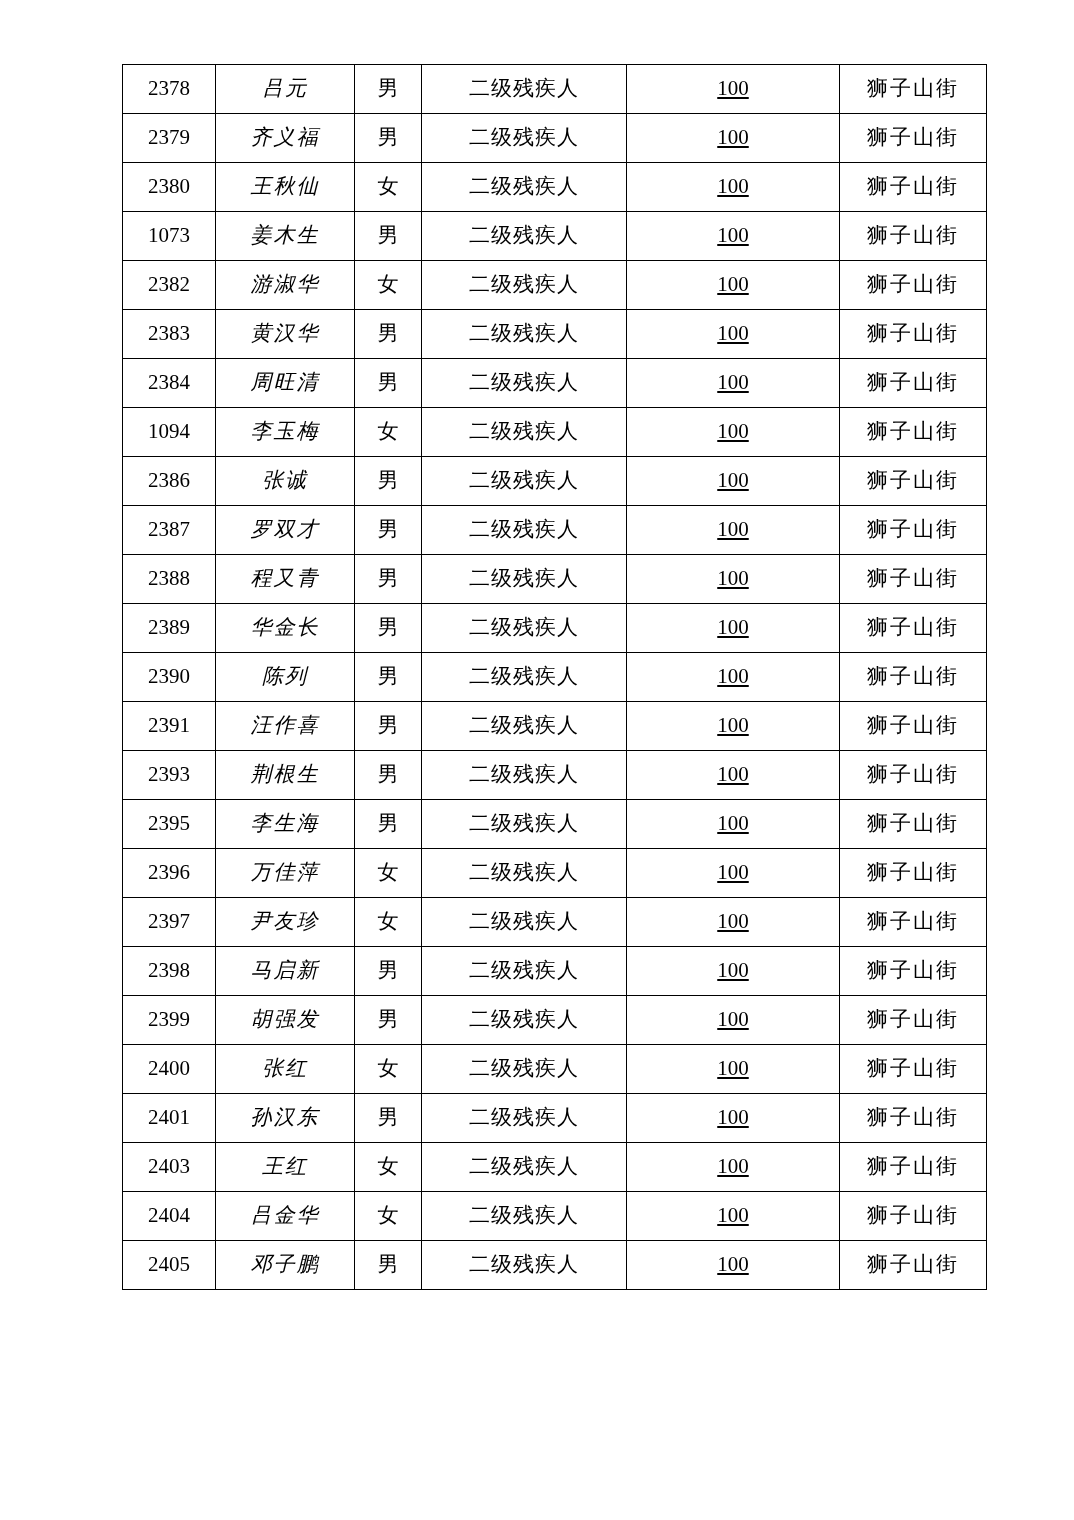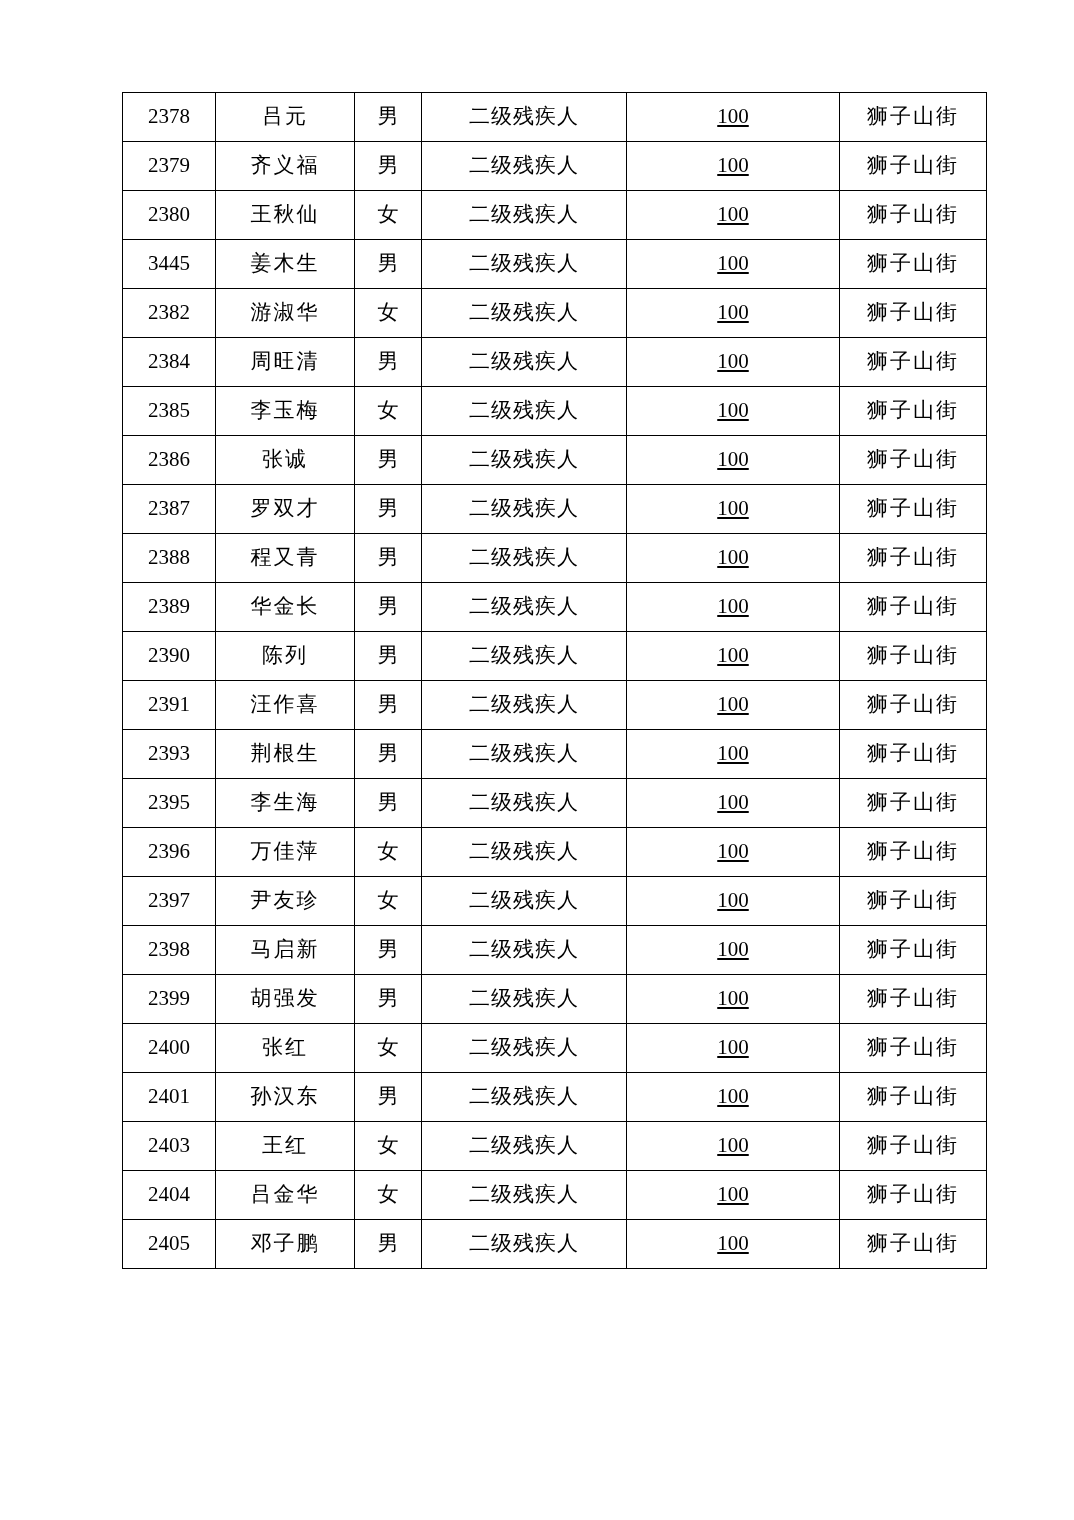--- a/index.html
+++ b/index.html
@@ -12,40 +12,40 @@
     height: 1520px;
     font-family: "Liberation Serif", "DejaVu Serif", serif;
     color: #000000;
     overflow: hidden;
   }
   .page {
     position: relative;
     width: 1074px;
     height: 1520px;
     box-sizing: border-box;
-    padding: 92px 118px 0 122px;
+    padding: 64px 118px 0 122px;
   }
   table.records {
     border-collapse: collapse;
     table-layout: fixed;
     width: 834px;
     border: 1.5px solid #000;
   }
   table.records td {
     border: 1.2px solid #000;
     height: 48px;
     text-align: center;
     vertical-align: middle;
     font-size: 21px;
     line-height: 1.1;
     padding: 0 2px;
     font-family: "Liberation Serif", "DejaVu Serif", serif;
   }
   td.c-id    { width: 88px; }
-  td.c-name  { width: 134px; letter-spacing: 2px; }
+  td.c-name  { width: 134px; letter-spacing: 2px; font-style: italic; }
   td.c-sex   { width: 62px; }
   td.c-type  { width: 200px; letter-spacing: 1px; }
   td.c-amt   { width: 208px; font-family: "Liberation Serif", "DejaVu Serif", serif; text-decoration: underline; }
   td.c-area  { width: 142px; letter-spacing: 2px; }
 </style>
 </head>
 <body>
 
 <div class="page">
   <table class="records">
@@ -68,45 +68,53 @@
         </tr>
         <tr>
           <td class="c-id">2380</td>
           <td class="c-name">王秋仙</td>
           <td class="c-sex">女</td>
           <td class="c-type">二级残疾人</td>
           <td class="c-amt">100</td>
           <td class="c-area">狮子山街</td>
         </tr>
         <tr>
-          <td class="c-id">3445</td>
+          <td class="c-id">1073</td>
           <td class="c-name">姜木生</td>
           <td class="c-sex">男</td>
           <td class="c-type">二级残疾人</td>
           <td class="c-amt">100</td>
           <td class="c-area">狮子山街</td>
         </tr>
         <tr>
           <td class="c-id">2382</td>
           <td class="c-name">游淑华</td>
           <td class="c-sex">女</td>
           <td class="c-type">二级残疾人</td>
           <td class="c-amt">100</td>
           <td class="c-area">狮子山街</td>
         </tr>
         <tr>
+          <td class="c-id">2383</td>
+          <td class="c-name">黄汉华</td>
+          <td class="c-sex">男</td>
+          <td class="c-type">二级残疾人</td>
+          <td class="c-amt">100</td>
+          <td class="c-area">狮子山街</td>
+        </tr>
+        <tr>
           <td class="c-id">2384</td>
           <td class="c-name">周旺清</td>
           <td class="c-sex">男</td>
           <td class="c-type">二级残疾人</td>
           <td class="c-amt">100</td>
           <td class="c-area">狮子山街</td>
         </tr>
         <tr>
-          <td class="c-id">2385</td>
+          <td class="c-id">1094</td>
           <td class="c-name">李玉梅</td>
           <td class="c-sex">女</td>
           <td class="c-type">二级残疾人</td>
           <td class="c-amt">100</td>
           <td class="c-area">狮子山街</td>
         </tr>
         <tr>
           <td class="c-id">2386</td>
           <td class="c-name">张诚</td>
           <td class="c-sex">男</td>

